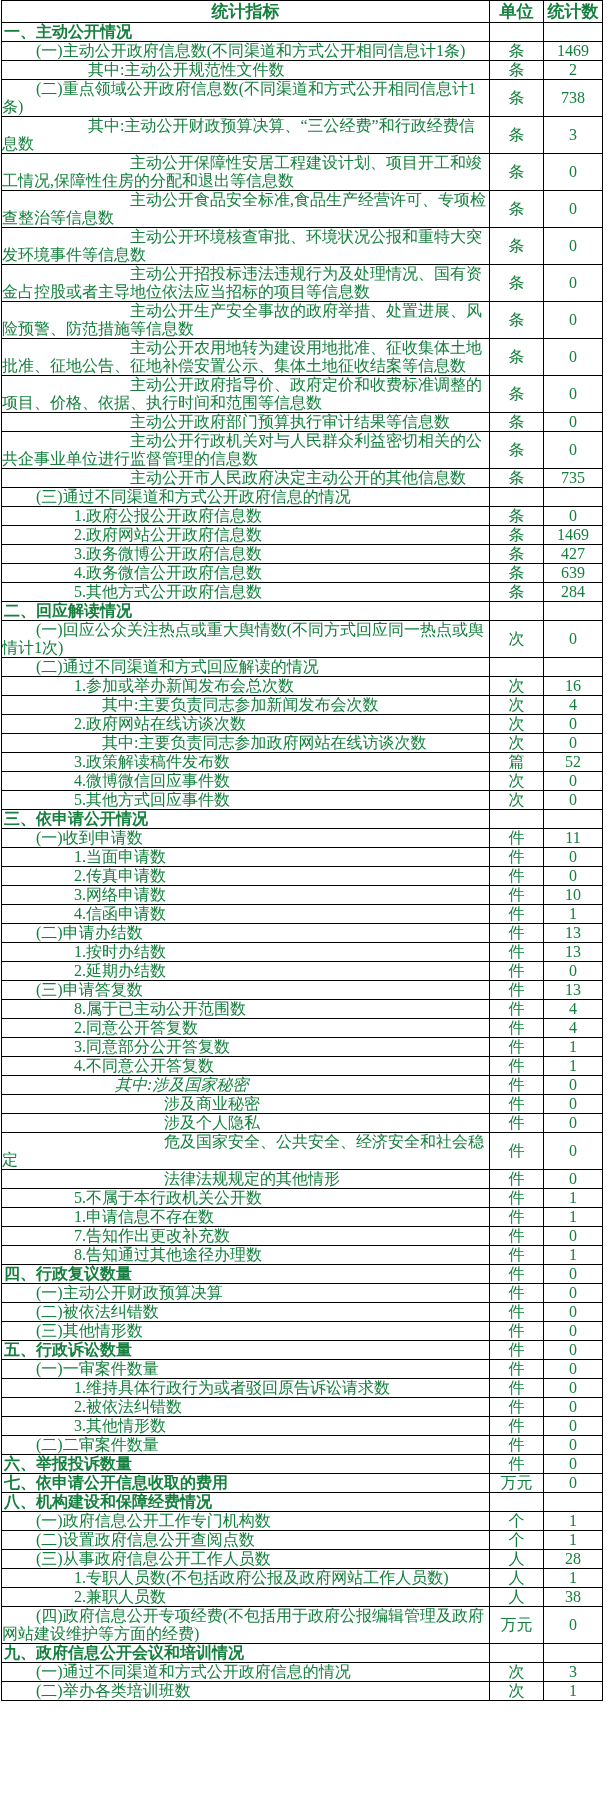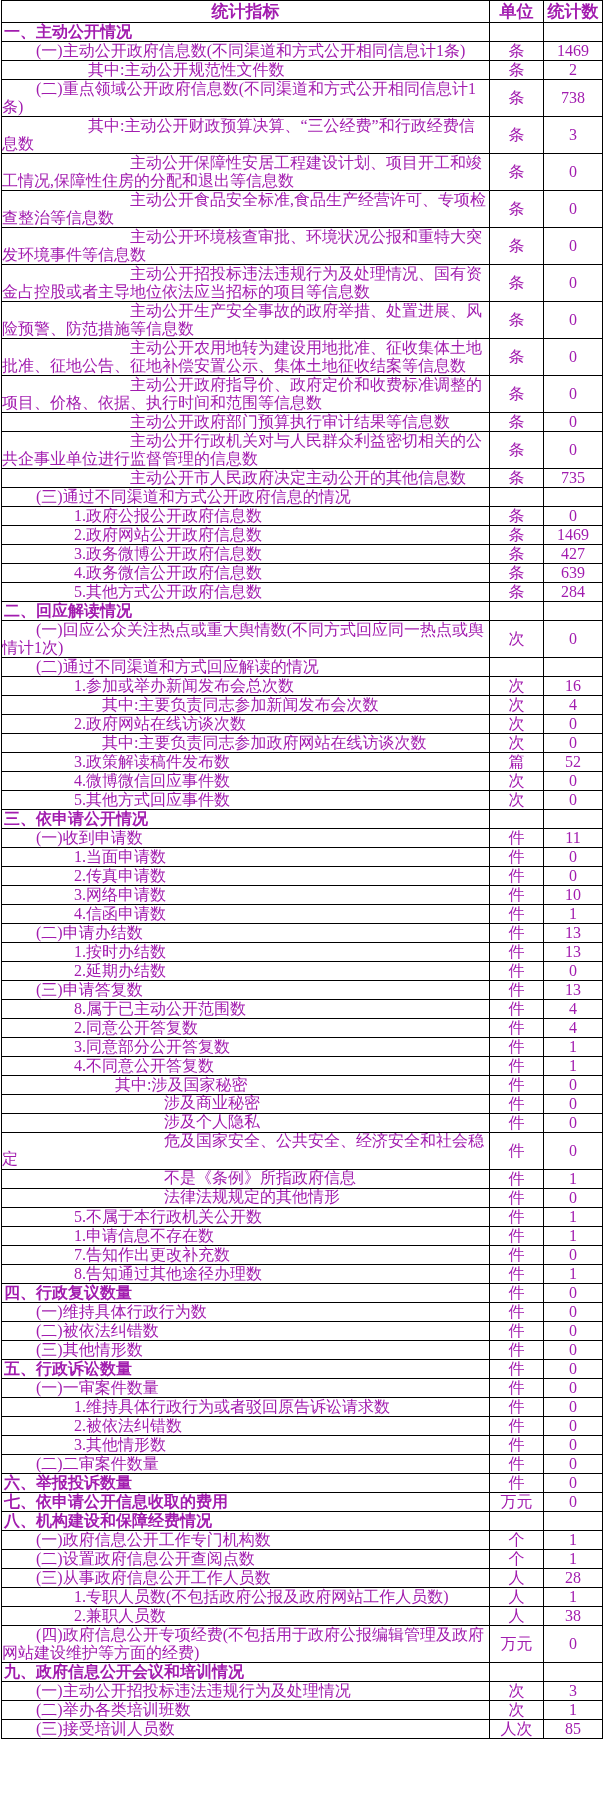--- a/index.html
+++ b/index.html
@@ -4,21 +4,21 @@
 <style>
   html, body {
     margin: 0;
     padding: 0;
     background: #ffffff;
     width: 606px;
   }
   .sheet {
     width: 606px;
     font-family: "Liberation Serif", serif;
-    color: #a21caf;
+    color: #15803d;
   }
   table.stats {
     border-collapse: collapse;
     table-layout: fixed;
     width: 601px;
     margin: 0 0 0 1px;
   }
   col.c-indicator { width: 488px; }
   col.c-unit      { width: 54px;  }
   col.c-count     { width: 59px;  }
@@ -49,23 +49,23 @@
     height: 18px;
     text-align: center;
   }
   tr.sec td.c-label { font-weight: bold; }
   
   .ind-sec { text-indent: 2px; margin-left: 9px;   }
   .ind-p   { text-indent: 34px; margin-left: 20px;  }
   .ind-n   { text-indent: 72px;  }
   .ind-q1  { text-indent: 86px; margin-left: 33px;  }
   .ind-q2  { text-indent: 100px; }
-  .ind-q3  { text-indent: 113px; }
+  .ind-q3  { text-indent: 113px; font-style: italic; }
   .ind-d1  { text-indent: 128px; margin-left: 27px; }
-  .ind-d2  { text-indent: 162px; font-family: Liberation Mono, monospace; }
+  .ind-d2  { text-indent: 162px; }
 </style>
 </head>
 <body>
 
 <div class="sheet">
   <table class="stats">
     <colgroup>
       <col class="c-indicator">
       <col class="c-unit">
       <col class="c-count">
@@ -317,25 +317,20 @@
           <td class="c-label ind-d2">涉及个人隐私</td>
           <td class="c-unit-cell">件</td>
           <td class="c-count-cell">0</td>
         </tr>
         <tr>
           <td class="c-label ind-d2">危及国家安全、公共安全、经济安全和社会稳定</td>
           <td class="c-unit-cell">件</td>
           <td class="c-count-cell">0</td>
         </tr>
         <tr>
-          <td class="c-label ind-d2">不是《条例》所指政府信息</td>
-          <td class="c-unit-cell">件</td>
-          <td class="c-count-cell">1</td>
-        </tr>
-        <tr>
           <td class="c-label ind-d2">法律法规规定的其他情形</td>
           <td class="c-unit-cell">件</td>
           <td class="c-count-cell">0</td>
         </tr>
         <tr>
           <td class="c-label ind-n">5.不属于本行政机关公开数</td>
           <td class="c-unit-cell">件</td>
           <td class="c-count-cell">1</td>
         </tr>
         <tr>
@@ -352,21 +347,21 @@
           <td class="c-label ind-n">8.告知通过其他途径办理数</td>
           <td class="c-unit-cell">件</td>
           <td class="c-count-cell">1</td>
         </tr>
         <tr class="sec">
           <td class="c-label ind-sec">四、行政复议数量</td>
           <td class="c-unit-cell">件</td>
           <td class="c-count-cell">0</td>
         </tr>
         <tr>
-          <td class="c-label ind-p">(一)维持具体行政行为数</td>
+          <td class="c-label ind-p">(一)主动公开财政预算决算</td>
           <td class="c-unit-cell">件</td>
           <td class="c-count-cell">0</td>
         </tr>
         <tr>
           <td class="c-label ind-p">(二)被依法纠错数</td>
           <td class="c-unit-cell">件</td>
           <td class="c-count-cell">0</td>
         </tr>
         <tr>
           <td class="c-label ind-p">(三)其他情形数</td>
@@ -447,29 +442,24 @@
           <td class="c-label ind-p">(四)政府信息公开专项经费(不包括用于政府公报编辑管理及政府网站建设维护等方面的经费)</td>
           <td class="c-unit-cell">万元</td>
           <td class="c-count-cell">0</td>
         </tr>
         <tr class="sec">
           <td class="c-label ind-sec">九、政府信息公开会议和培训情况</td>
           <td class="c-unit-cell"></td>
           <td class="c-count-cell"></td>
         </tr>
         <tr>
-          <td class="c-label ind-p">(一)主动公开招投标违法违规行为及处理情况</td>
+          <td class="c-label ind-p">(一)通过不同渠道和方式公开政府信息的情况</td>
           <td class="c-unit-cell">次</td>
           <td class="c-count-cell">3</td>
         </tr>
         <tr>
           <td class="c-label ind-p">(二)举办各类培训班数</td>
           <td class="c-unit-cell">次</td>
           <td class="c-count-cell">1</td>
-        </tr>
-        <tr>
-          <td class="c-label ind-p">(三)接受培训人员数</td>
-          <td class="c-unit-cell">人次</td>
-          <td class="c-count-cell">85</td>
         </tr>
       </tbody>
   </table>
 </div>
 
 </body></html>

